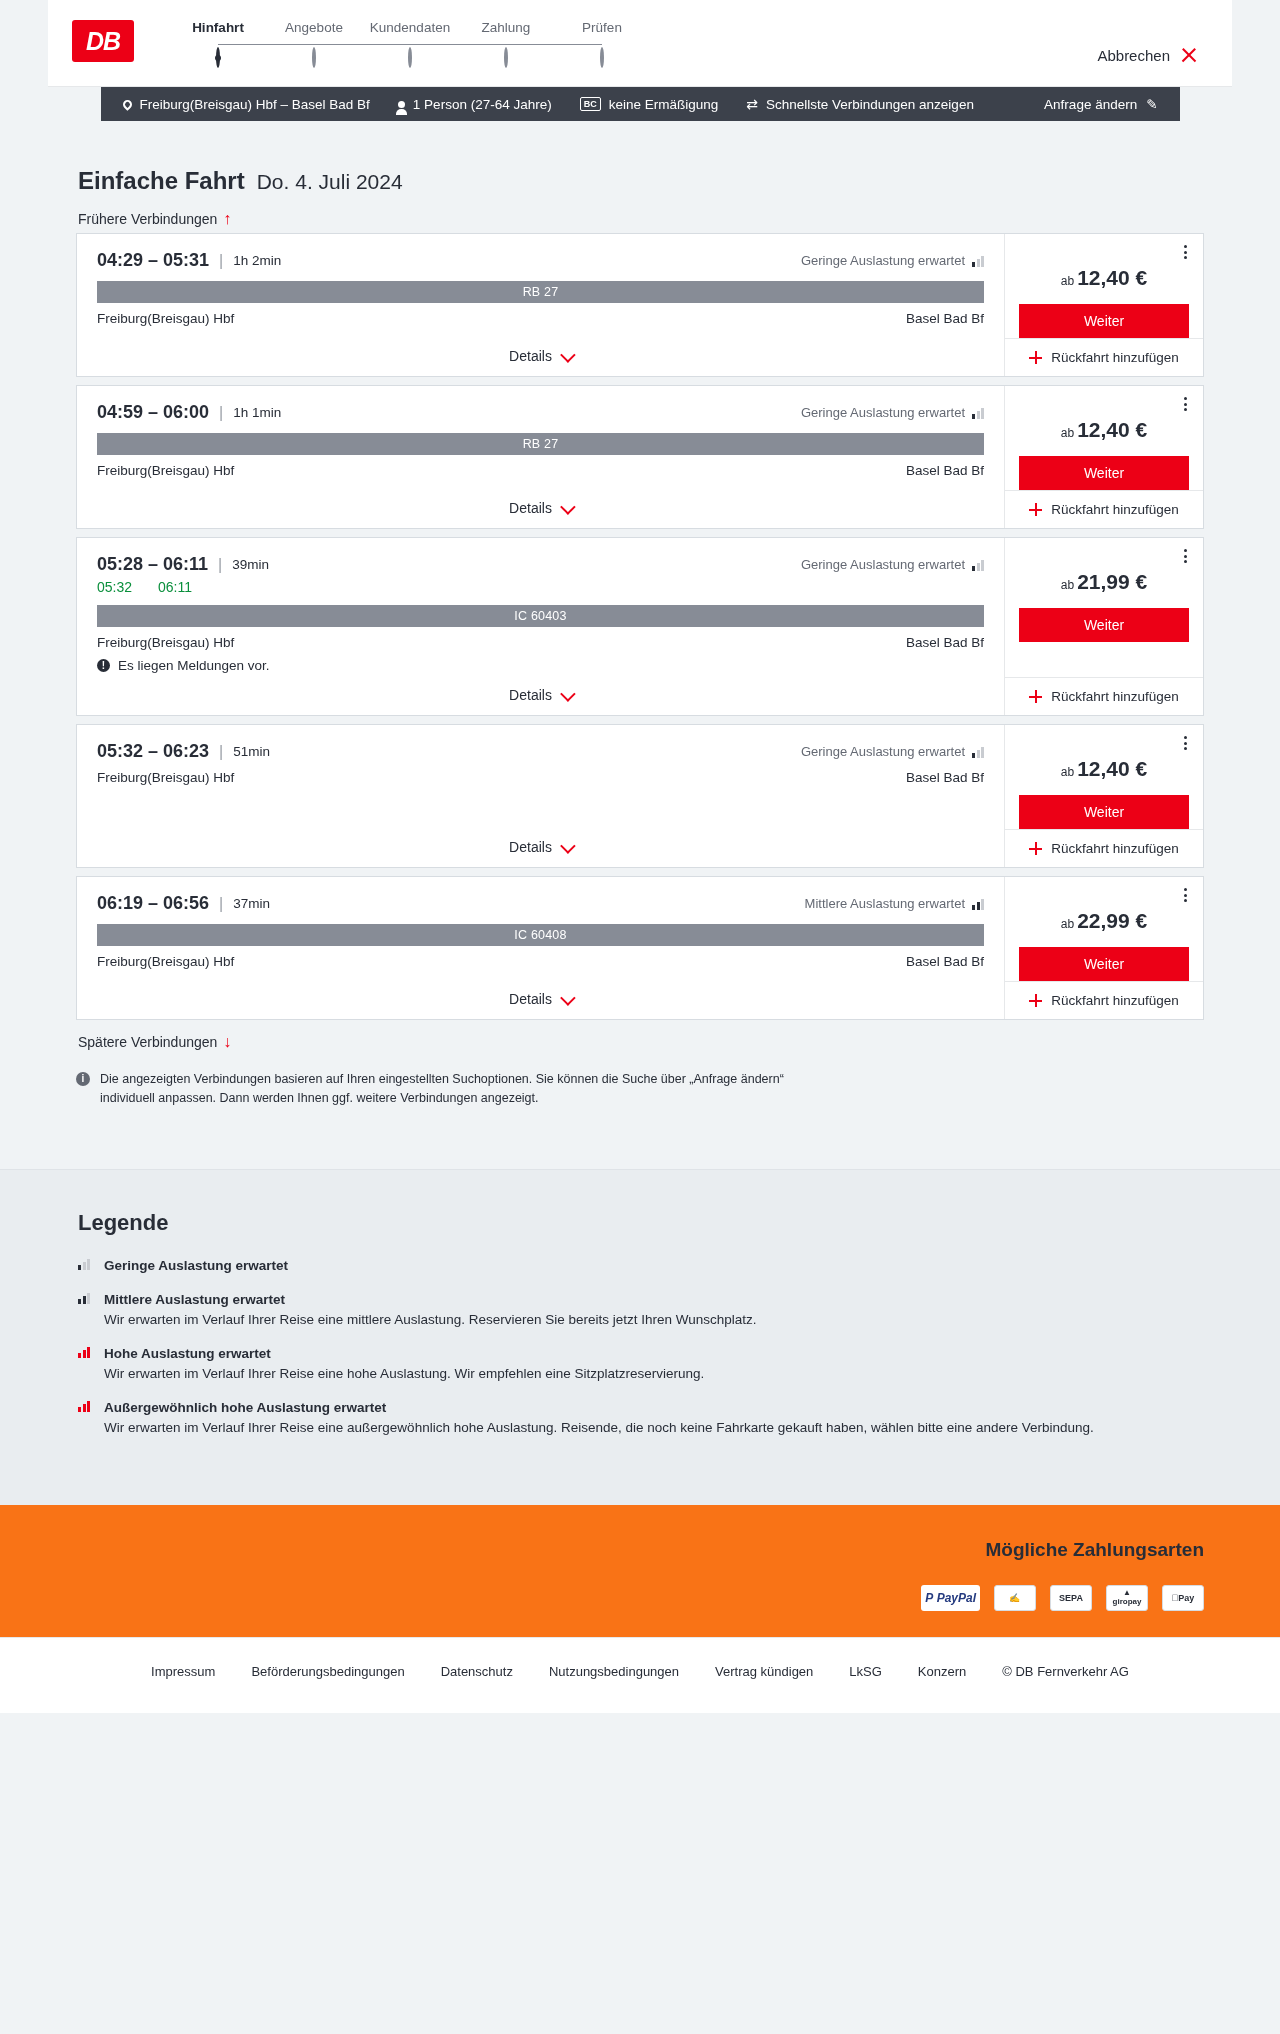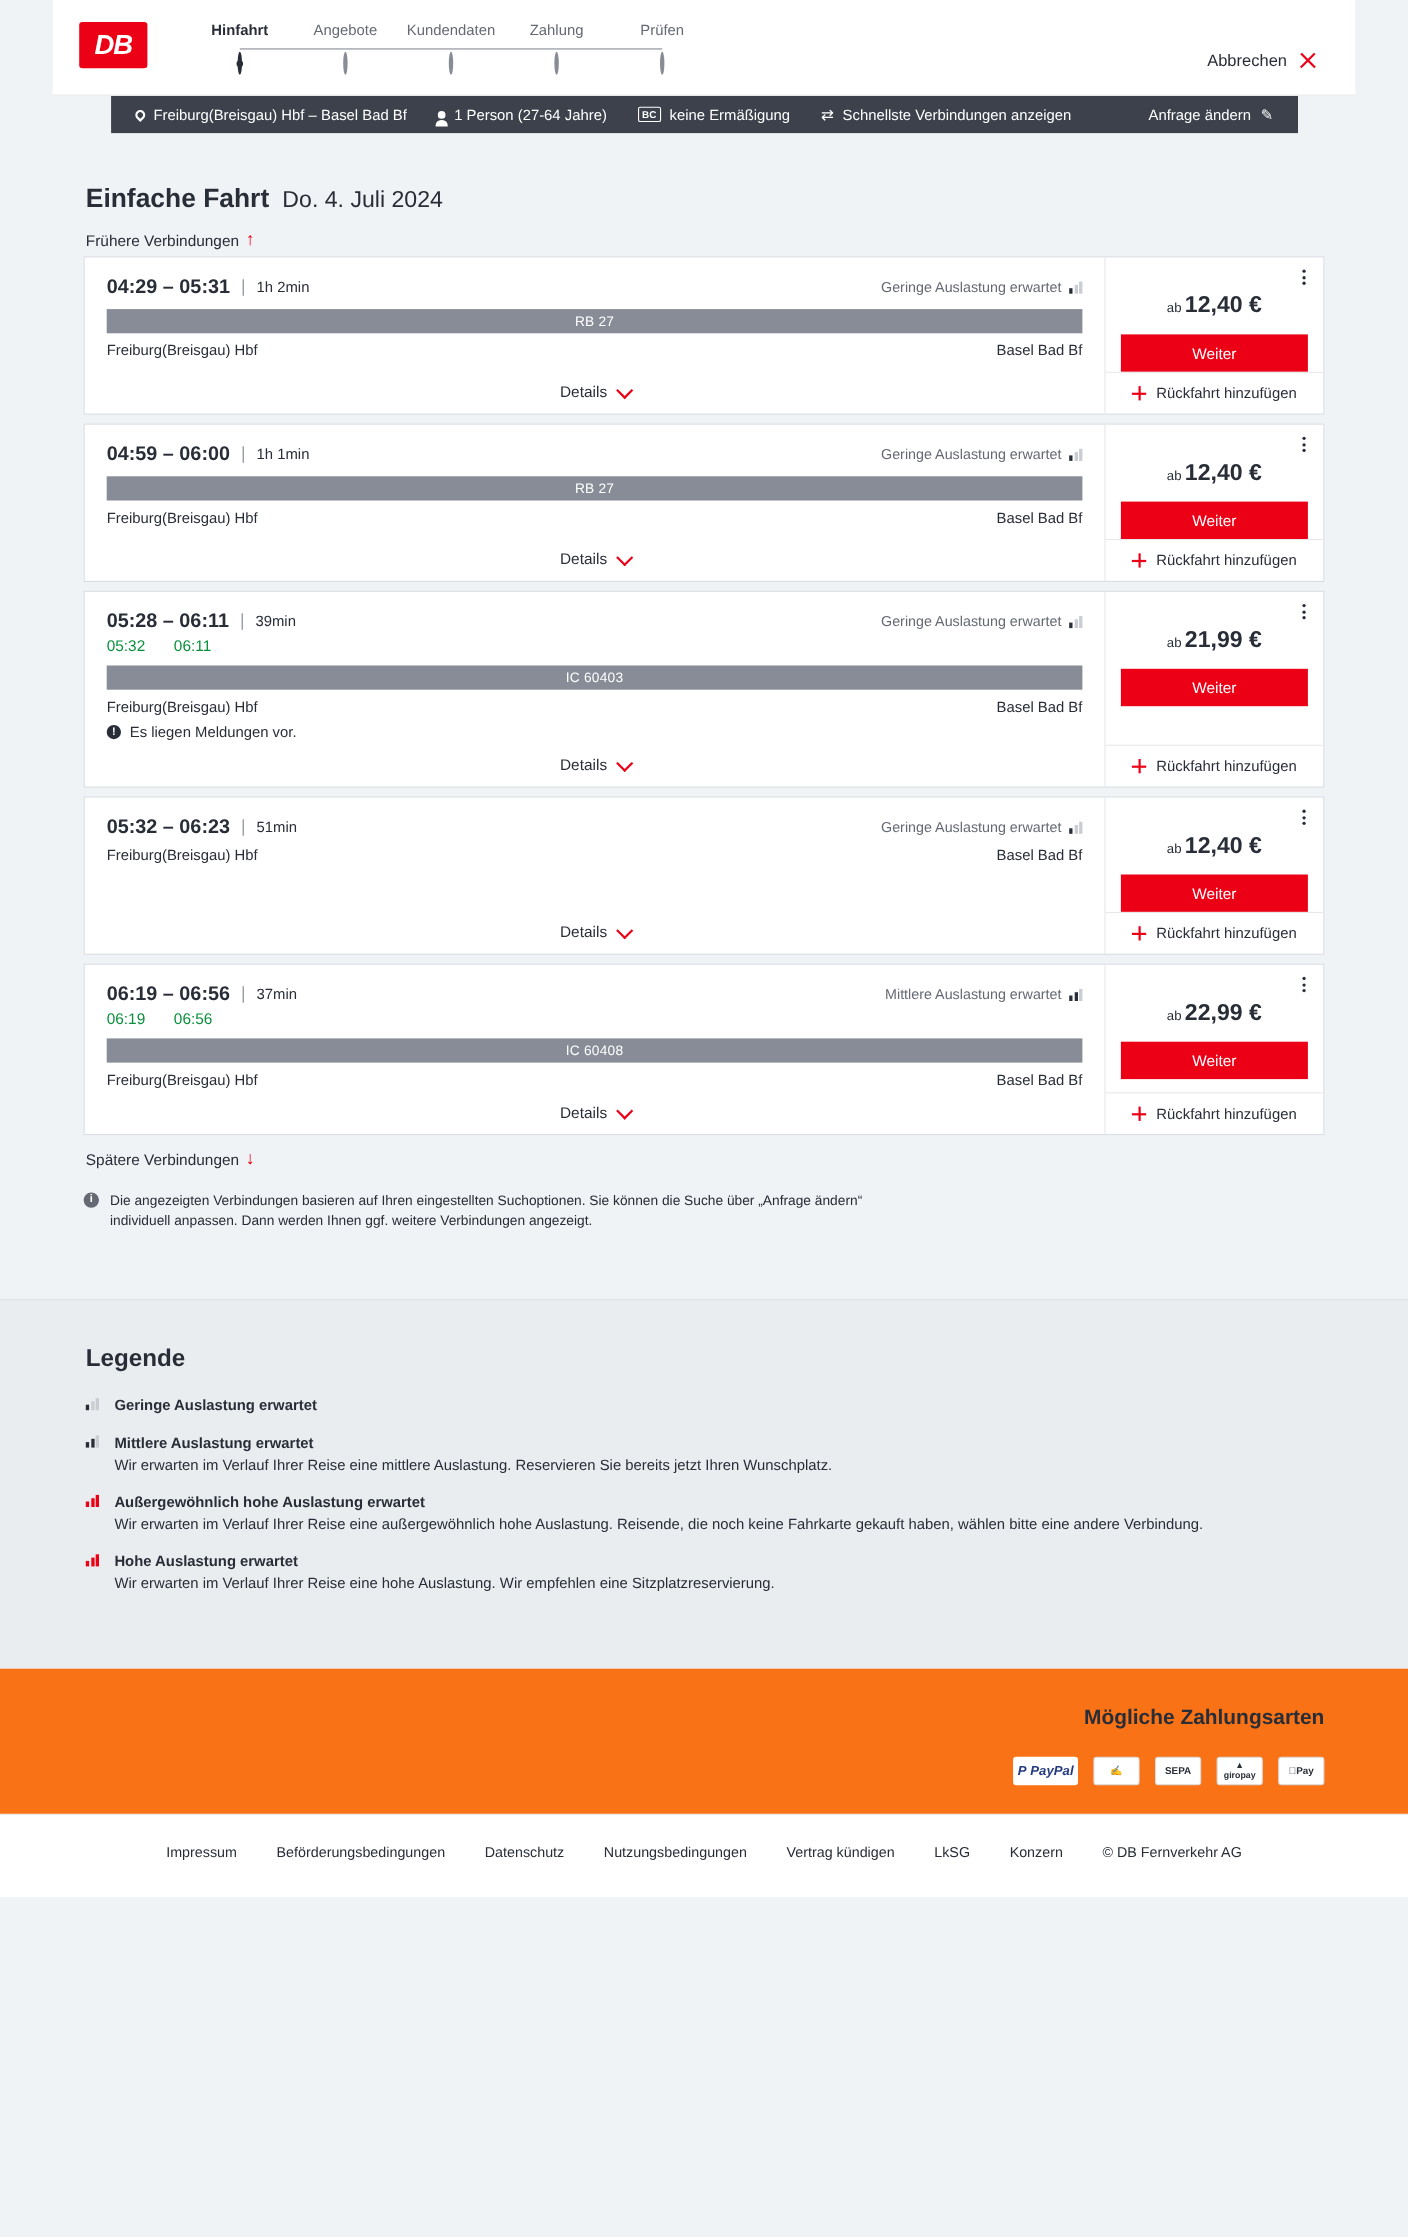--- a/index.html
+++ b/index.html
@@ -640,24 +640,20 @@
         <span class="duration">37min</span>
         <span class="util">
           <span>Mittlere Auslastung erwartet</span>
           <span class="bars mid">
                   <i></i>
                   <i></i>
                   <i></i>
                 </span>
         </span>
       </div>
-      <div class="realtime">
-        <span>06:19</span>
-        <span>06:56</span>
-      </div>
       <div class="trainbar">IC 60408</div>
       <div class="stations">
         <span>Freiburg(Breisgau) Hbf</span>
         <span>Basel Bad Bf</span>
       </div>
 
       <div class="details-row">
         <span>Details</span>
         <span class="chev"></span>
       </div>
@@ -719,33 +715,33 @@
       <span>Wir erwarten im Verlauf Ihrer Reise eine mittlere Auslastung. Reservieren Sie bereits jetzt Ihren Wunschplatz.</span>
     </span>
           </div>
           <div class="legend-item">
     <span class="bars high">
               <i></i>
               <i></i>
               <i></i>
             </span>
     <span class="txt">
-      <b>Außergewöhnlich hohe Auslastung erwartet</b>
-      <span>Wir erwarten im Verlauf Ihrer Reise eine außergewöhnlich hohe Auslastung. Reisende, die noch keine Fahrkarte gekauft haben, wählen bitte eine andere Verbindung.</span>
+      <b>Hohe Auslastung erwartet</b>
+      <span>Wir erwarten im Verlauf Ihrer Reise eine hohe Auslastung. Wir empfehlen eine Sitzplatzreservierung.</span>
     </span>
           </div>
           <div class="legend-item">
     <span class="bars high">
               <i></i>
               <i></i>
               <i></i>
             </span>
     <span class="txt">
-      <b>Hohe Auslastung erwartet</b>
-      <span>Wir erwarten im Verlauf Ihrer Reise eine hohe Auslastung. Wir empfehlen eine Sitzplatzreservierung.</span>
+      <b>Außergewöhnlich hohe Auslastung erwartet</b>
+      <span>Wir erwarten im Verlauf Ihrer Reise eine außergewöhnlich hohe Auslastung. Reisende, die noch keine Fahrkarte gekauft haben, wählen bitte eine andere Verbindung.</span>
     </span>
           </div>
         </div>
     </div>
   </div>
 
   <div class="pay-wrap">
     <div class="pay">
       <h3>Mögliche Zahlungsarten</h3>
       <div class="pay-icons">

